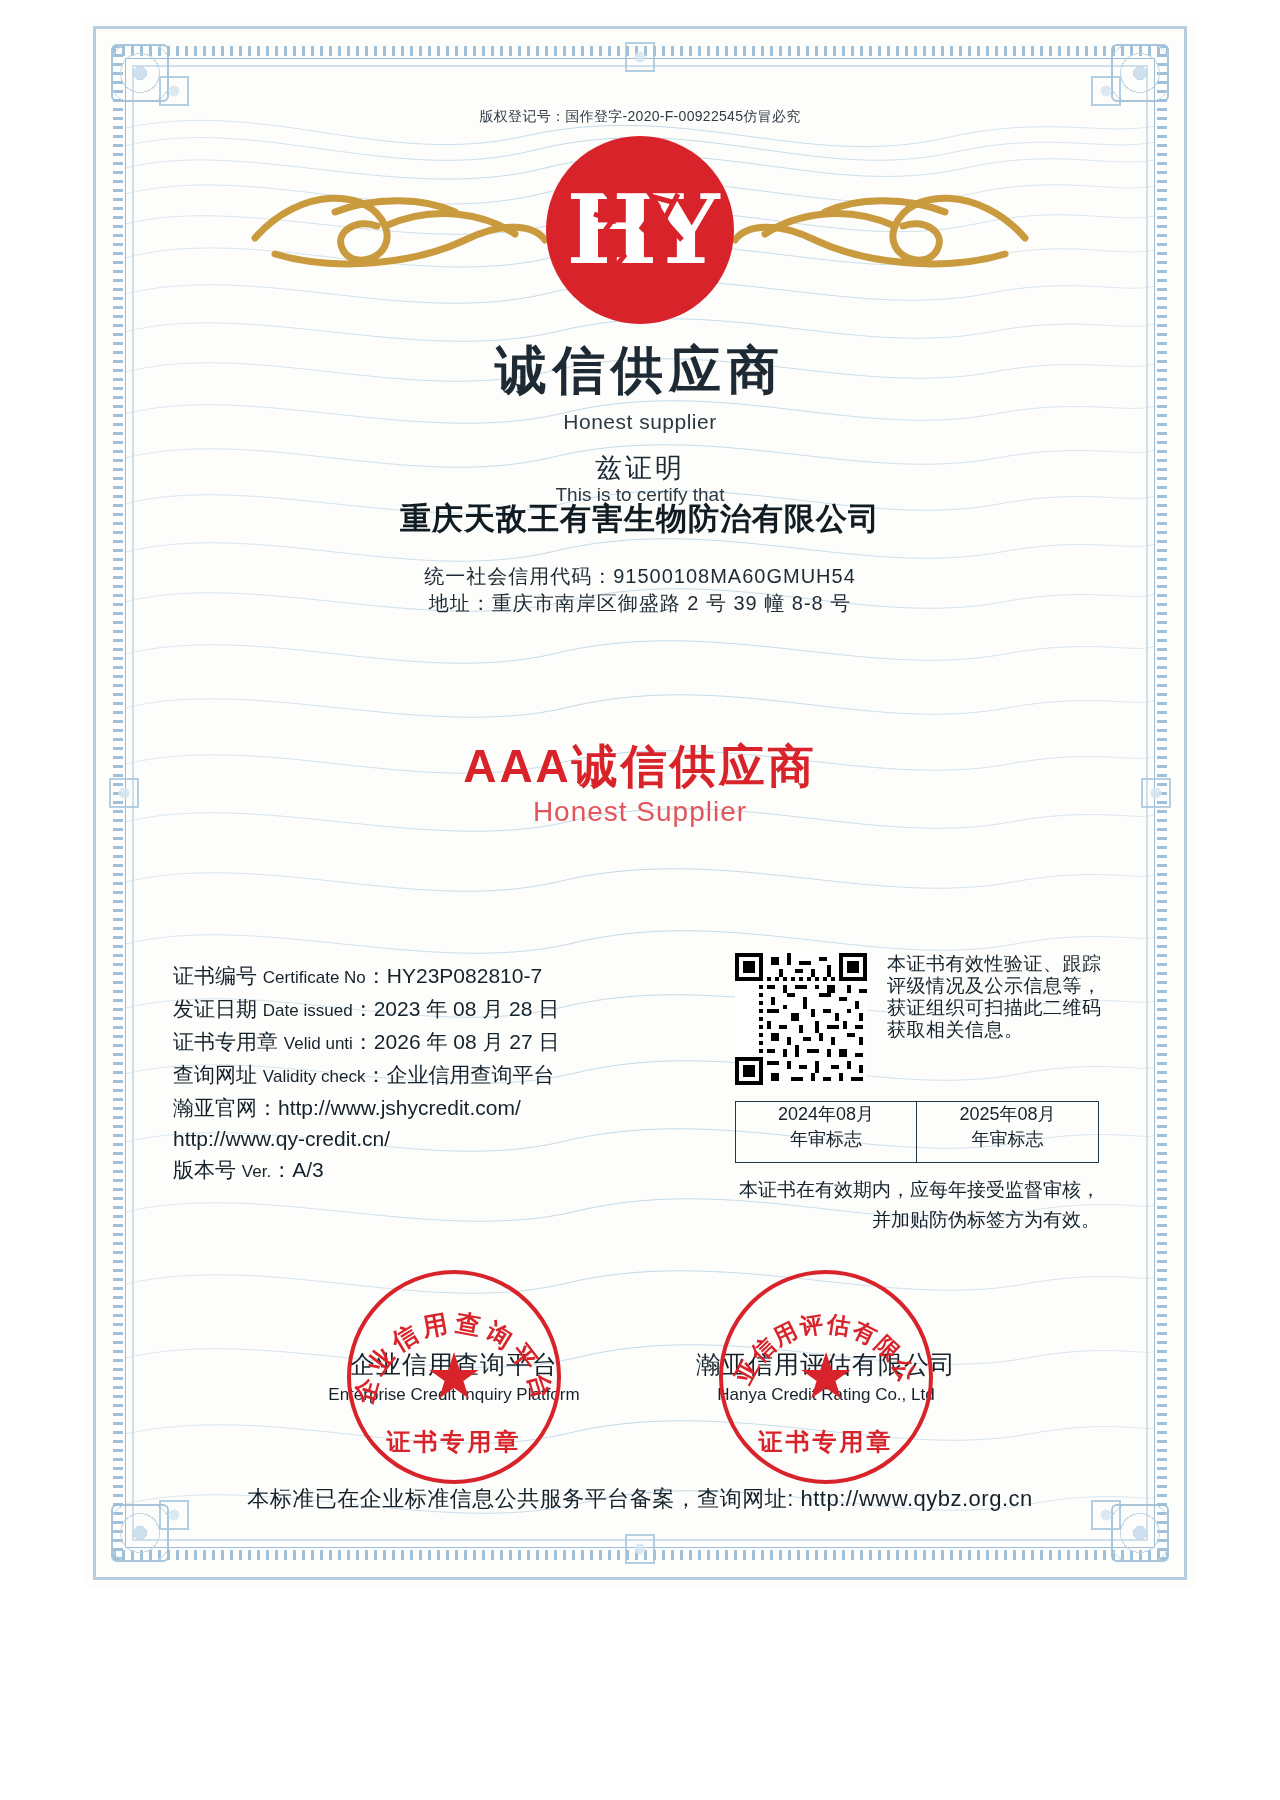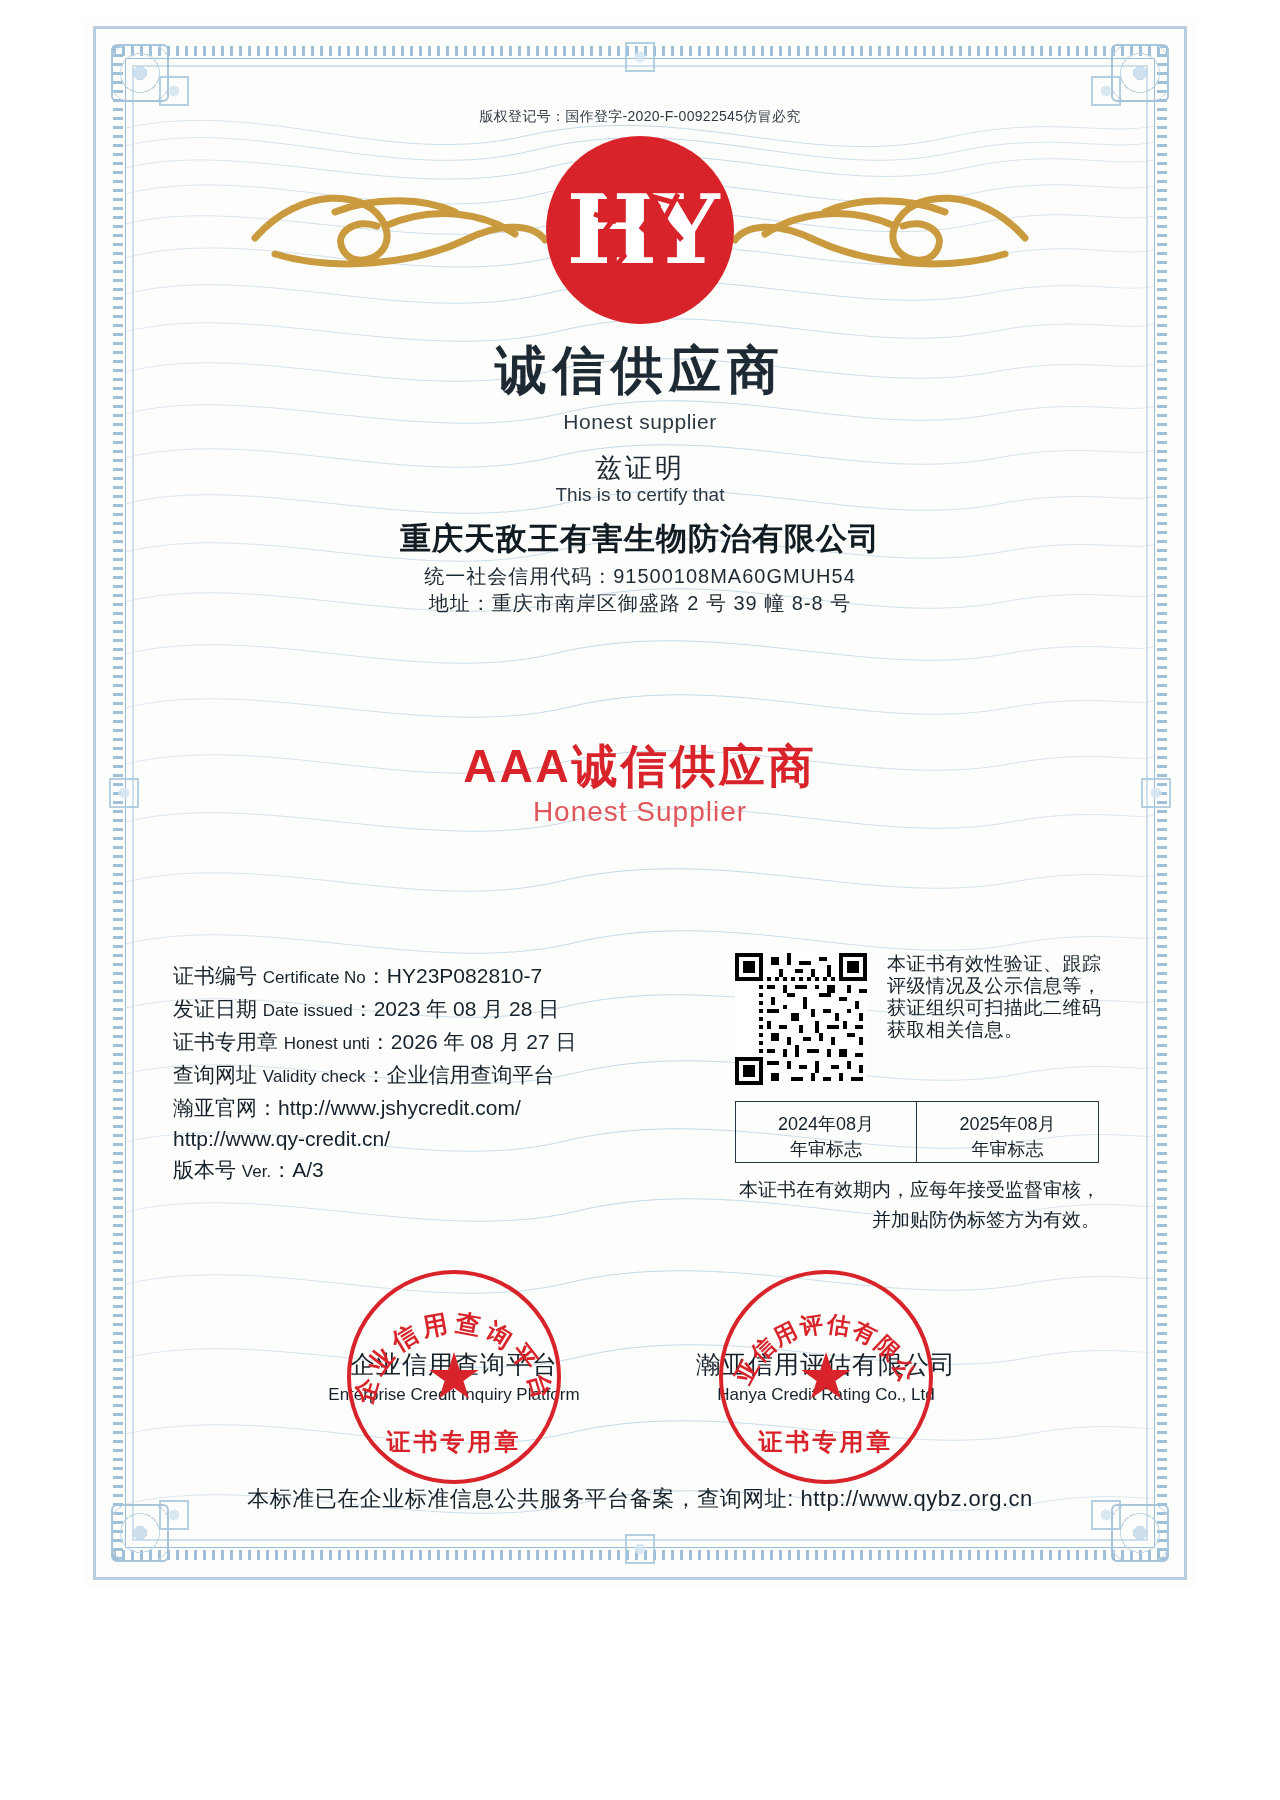--- a/index.html
+++ b/index.html
@@ -174,21 +174,21 @@
   .certify-en {
     position: absolute;
     top: 466px;
     width: 100%;
     text-align: center;
     font-size: 19px;
     color: #2a3942;
   }
   .company {
     position: absolute;
-    top: 500px;
+    top: 480px;
     width: 100%;
     text-align: center;
     font-size: 31px;
     font-weight: bold;
     color: #101b22;
     letter-spacing: 1px;
     font-family: Liberation Serif, serif;
   }
   .credit-code {
     position: absolute;
@@ -278,21 +278,21 @@
     gap: 0;
   }
   .stamp-cell {
     width: 182px;
     height: 62px;
     border: 1.5px solid #243744;
     box-sizing: border-box;
     display: flex;
     flex-direction: column;
     align-items: center;
-    justify-content: flex-end;
+    justify-content: flex-start;
     font-size: 18px;
     color: #15222b;
     line-height: 25px;
   }
   .stamp-cell + .stamp-cell { border-left: none; }
   .annual-note {
     position: absolute;
     left: 0;
     top: 222px;
     width: 365px;
@@ -492,21 +492,21 @@
       <div class="row">
         <span class="lbl-cn">证书编号</span>
         <span class="lbl-en">Certificate No</span><span>：HY23P082810-7</span>
       </div>
       <div class="row">
         <span class="lbl-cn">发证日期</span>
         <span class="lbl-en">Date issued</span><span>：2023 年 08 月 28 日</span>
       </div>
       <div class="row">
         <span class="lbl-cn">证书专用章</span>
-        <span class="lbl-en">Honest unti</span><span>：2026 年 08 月 27 日</span>
+        <span class="lbl-en">Velid unti</span><span>：2026 年 08 月 27 日</span>
       </div>
       <div class="row">
         <span class="lbl-cn">查询网址</span>
         <span class="lbl-en">Validity check</span><span>：企业信用查询平台</span>
       </div>
       <div class="url">
         <span>瀚亚官网：</span><span>http://www.jshycredit.com/</span>
       </div>
       <div class="url">http://www.qy-credit.cn/</div>
       <div class="row">

